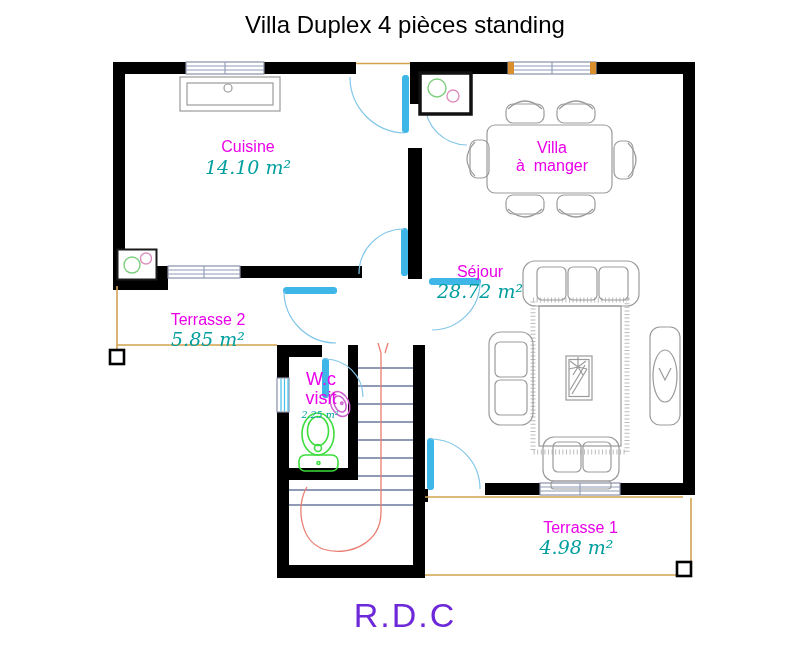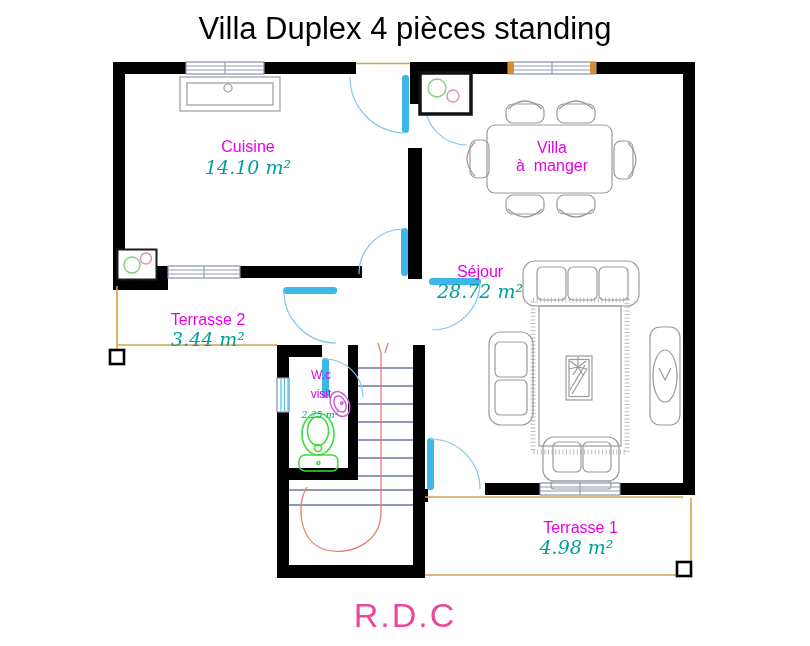--- a/index.html
+++ b/index.html
@@ -1,25 +1,25 @@
 <!DOCTYPE html>
 <html style="--wall: #000000; --door: #3fb6e8; --door_arc: #82c6e8; --window_frame: #8a8fa8; --window_pane: #8f9ab5; --terrace: #d2a24f; --tread: #6b7b9e; --stair_path: #e97d72; --room_label: #e800e8; --area_label: #009e9e; --furniture: #9b9b9b; --toilet: #3ddd3d; --basin: #cf5fcf; --accent_orange: #d98e2e; --unit_green: #7fcf7f; --unit_pink: #df8fbf;"><head>
 <meta charset="utf-8">
 <style>
   html,body{margin:0;padding:0;background:#fff;}
   .stage{position:relative;width:810px;height:646px;background:#fff;overflow:hidden;
          font-family:"Liberation Sans",sans-serif;}
   .stage svg{position:absolute;left:0;top:0;}
   .lbl{position:absolute;text-align:center;line-height:1.15;white-space:pre;}
-  .title{left:0;top:11px;width:810px;font-size:31px;color:#000;}
-  .floor{left:0;top:596px;width:810px;font-size:34px;color:#ec4899;letter-spacing:2px;}
+  .title{left:0;top:11px;width:810px;font-size:24px;color:#000;}
+  .floor{left:0;top:596px;width:810px;font-size:34px;color:#6d28d9;letter-spacing:2px;}
   .room-name{color:var(--room_label,#e800e8);font-size:16px;}
   .room-area{color:var(--area_label,#009e9e);font-size:19px;font-style:italic;
              font-family:"DejaVu Serif",serif;}
-  .wc-name{font-size:12px;}
+  .wc-name{font-size:18px;}
   .wc-area{font-size:9.5px;}
   
   .wall{fill:#000;}
   .box{fill:#fff;stroke:#1a1a1a;stroke-width:2;}
   .box2{fill:#fff;stroke:#111;stroke-width:3.5;}
   .fur{fill:none;stroke:var(--furniture,#9b9b9b);stroke-width:1.2;}
   .rug{fill:none;stroke:#bcbcbc;stroke-width:5;stroke-dasharray:1 2.6;}
   .leaf{fill:var(--door,#3fb6e8);}
   .arc{fill:none;stroke:var(--door_arc,#82c6e8);stroke-width:1.2;}
   .tread{stroke:var(--tread,#6b7b9e);stroke-width:1.4;}
@@ -232,21 +232,21 @@
   <div class="lbl room-name" style="left:193px;top:138px;width:110px;">Cuisine</div>
   <div class="lbl room-area" style="left:193px;top:157px;width:110px;">14.10 m²</div>
 
   <div class="lbl room-name" style="left:497px;top:139px;width:110px;">Villa</div>
   <div class="lbl room-name" style="left:497px;top:157px;width:110px;">à  manger</div>
 
   <div class="lbl room-name" style="left:437px;top:263px;width:86px;">Séjour</div>
   <div class="lbl room-area" style="left:430px;top:281px;width:100px;">28.72 m²</div>
 
   <div class="lbl room-name" style="left:152px;top:311px;width:112px;">Terrasse 2</div>
-  <div class="lbl room-area" style="left:152px;top:329px;width:112px;">3.44 m²</div>
+  <div class="lbl room-area" style="left:152px;top:329px;width:112px;">5.85 m²</div>
 
   <div class="lbl room-name wc-name" style="left:298px;top:369px;width:46px;">W.c</div>
   <div class="lbl room-name wc-name" style="left:298px;top:388px;width:46px;">visit</div>
   <div class="lbl room-area wc-area" style="left:294px;top:410px;width:52px;">2.25 m²</div>
 
   <div class="lbl room-name" style="left:523px;top:519px;width:115px;">Terrasse 1</div>
   <div class="lbl room-area" style="left:519px;top:537px;width:115px;">4.98 m²</div>
 
   <div class="lbl floor">R.D.C</div>
 </div>

